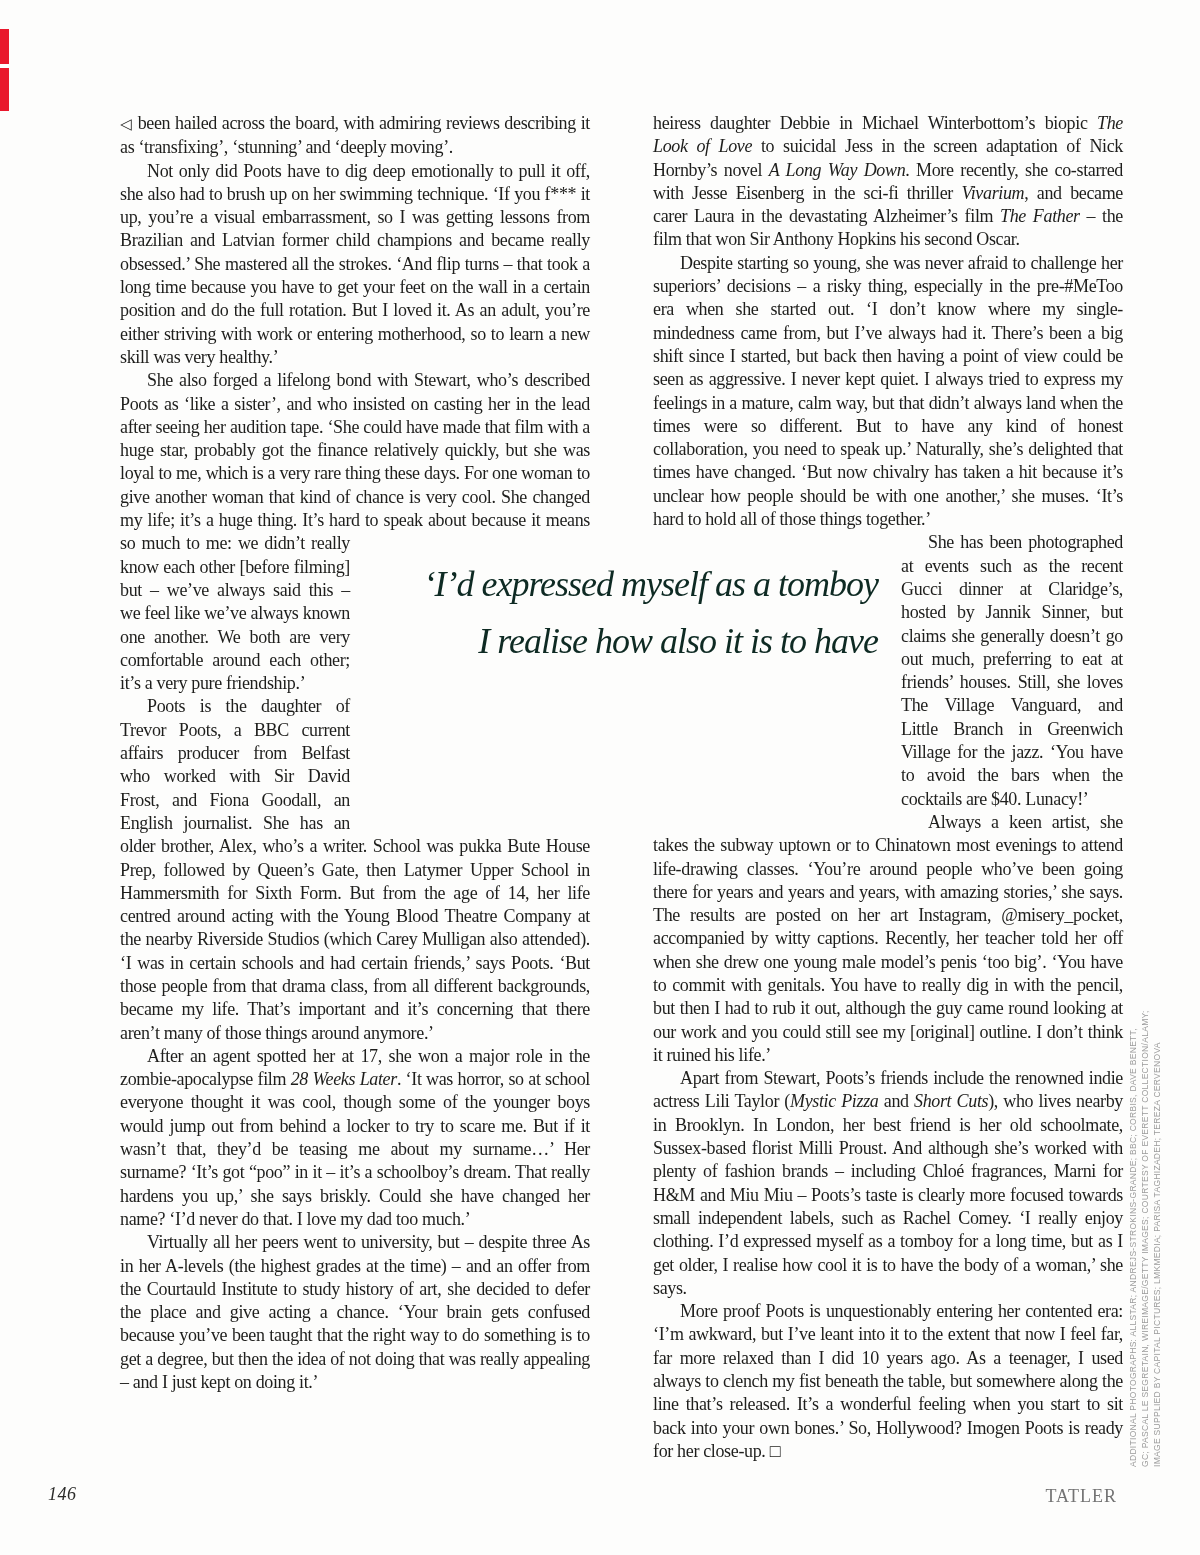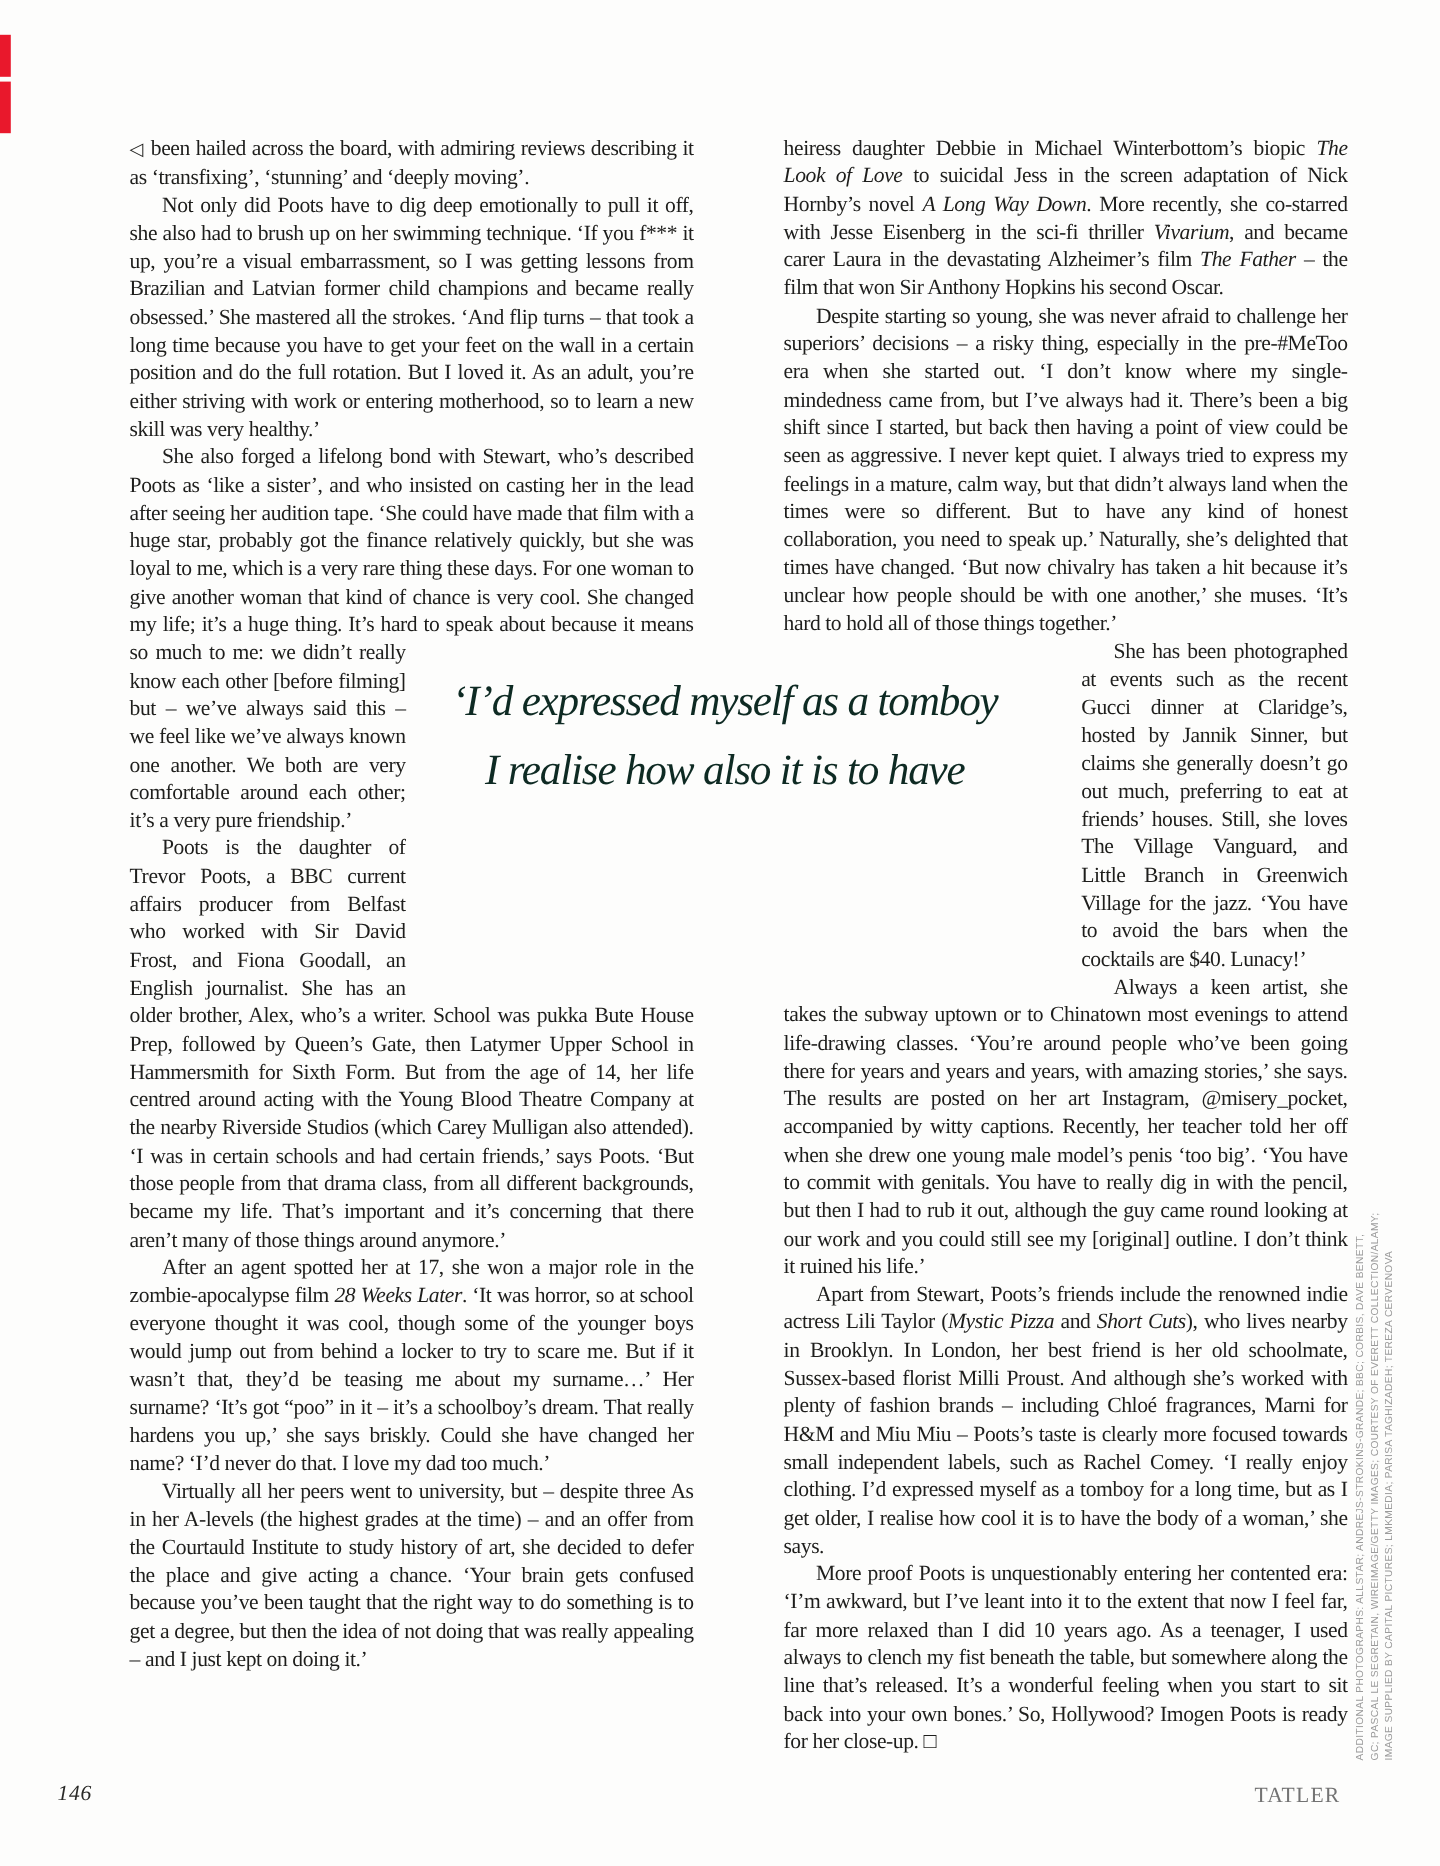--- a/index.html
+++ b/index.html
@@ -14,39 +14,39 @@
   
   .red-marker{position:absolute;left:0;top:29px;width:9px;}
   .red-marker .seg1{width:9px;height:35px;background:var(--red,#e9182c);}
   .red-marker .seg2{width:9px;height:43px;background:var(--red,#e9182c);margin-top:4px;}
 
   .col{
     position:absolute;top:112px;width:470px;
     font-size:18px;line-height:23.3px;letter-spacing:-0.35px;
     text-align:justify;
   }
-  .col-left{left:108px;}
+  .col-left{left:120px;}
   .col-right{left:622px;margin-left:31px;}
   .col p{margin:0;padding:0;}
   .col p.ind{text-indent:27px;}
   .col em{font-style:italic;}
   .cont-glyph{font-family:"DejaVu Sans", sans-serif;font-size:15px;letter-spacing:0;}
 
   
   .pq-spacer-right{float:right;width:240px;height:300px;}
   .pq-spacer-left{float:left;width:248px;height:300px;}
 
   .pull-quote{
     position:absolute;left:330px;top:556px;width:548px;
     text-align:center;
     font-style:italic;
     font-size:36px;line-height:57px;letter-spacing:-1px;
     color:var(--quote,#0e2a23);
   }
-  .pull-quote .pq-line{display:block;}
+  .pull-quote .pq-line{display:block;text-align:right;}
 
   .credits{
     position:absolute;left:906px;top:1208px;width:480px;height:38px;
     transform:rotate(-90deg);
     font-family:"Liberation Sans", sans-serif;
     font-size:8.5px;line-height:12px;letter-spacing:0.3px;
     color:var(--credits,#9b9b9b);
     text-align:left;
   }
   .credits span{display:block;white-space:nowrap;}

